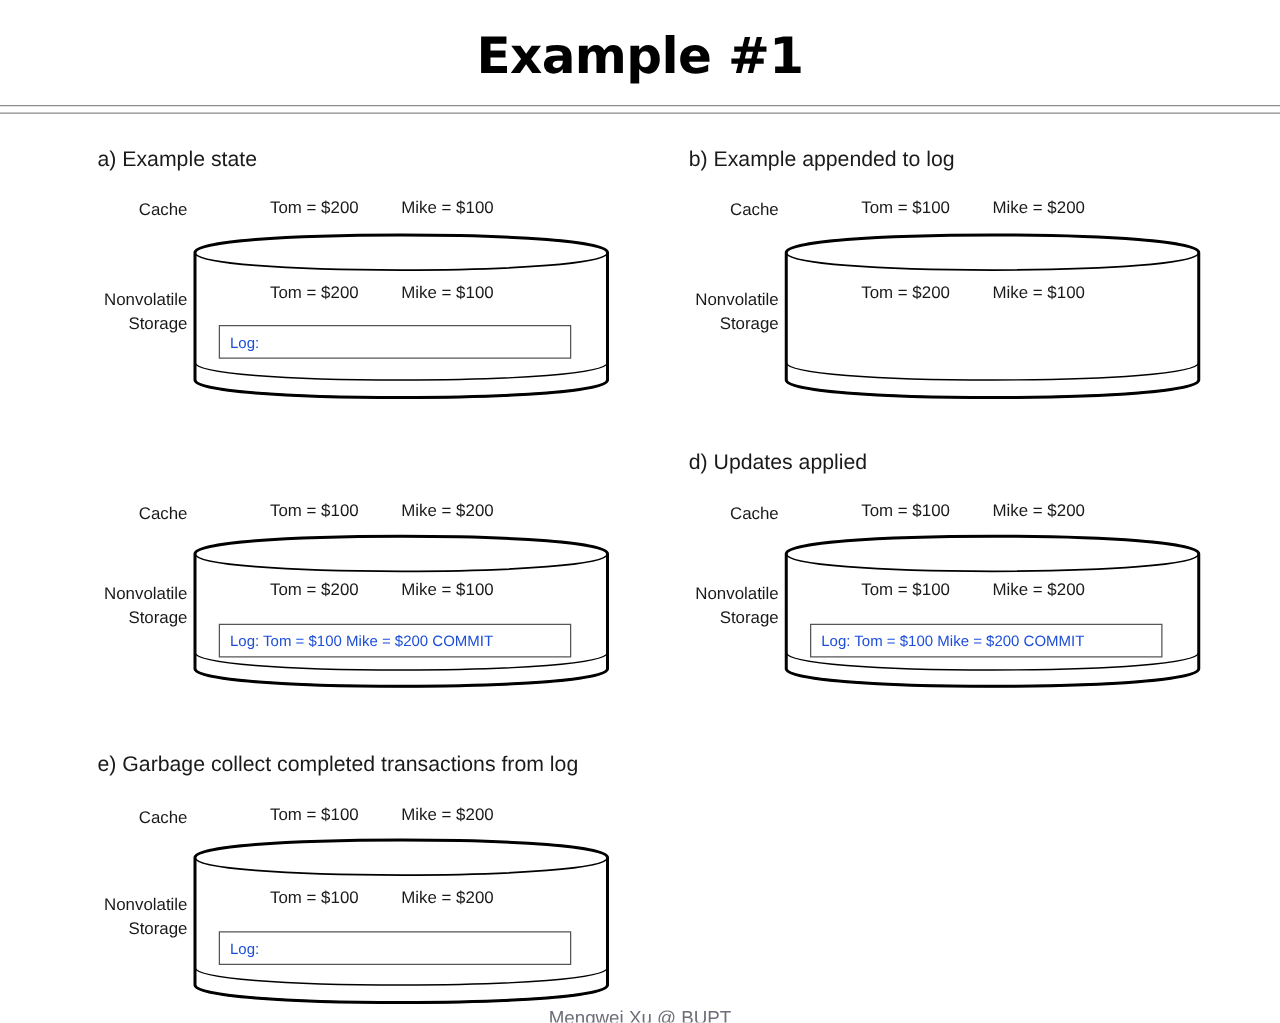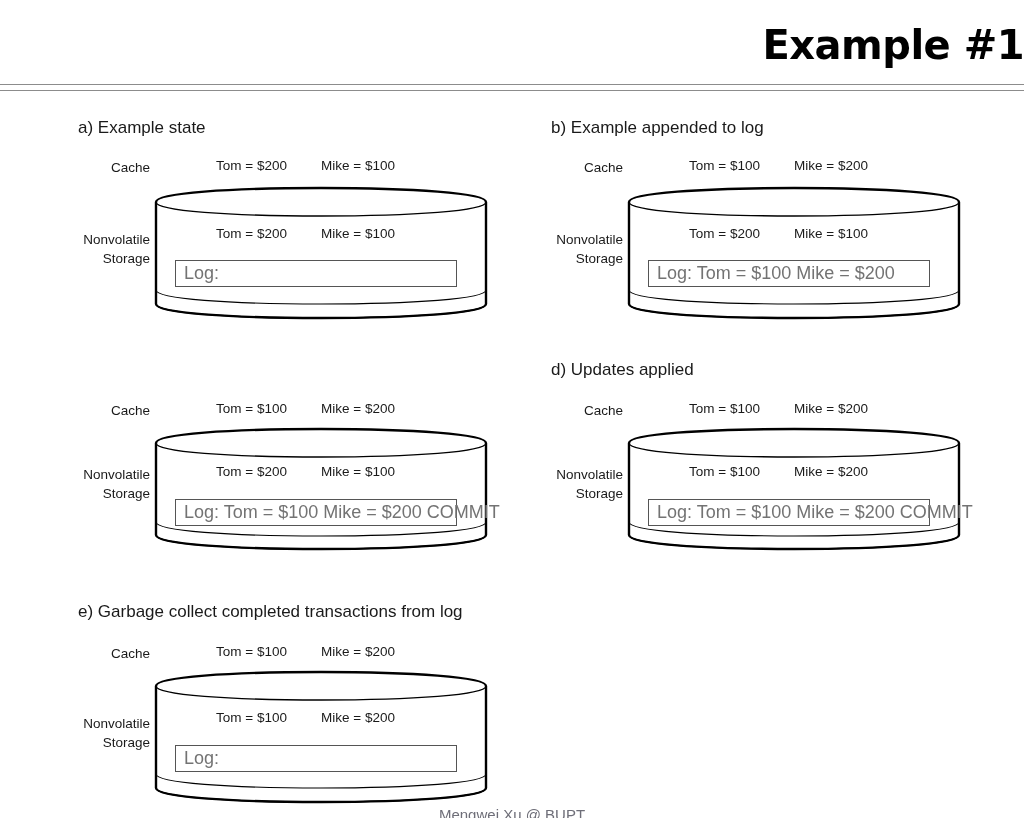--- a/index.html
+++ b/index.html
@@ -14,21 +14,21 @@
   #slide {
     position: relative;
     width: 1024px; height: 818px;
     background: #ffffff;
   }
 
   
   .slide-title {
     position: absolute;
     top: 22px; left: 0; width: 1024px;
-    text-align: right;
+    text-align: center;
     font-size: 40px;
     font-weight: bold;
     letter-spacing: -0.5px;
     color: #000000;
     font-family: "DejaVu Sans", sans-serif;
   }
   .title-rule {
     position: absolute;
     left: 0; width: 1024px;
     height: 0;
@@ -83,22 +83,22 @@
 
   .log-box {
     position: absolute;
     border: 1.5px solid #555555;
     background: #ffffff;
     display: flex;
     align-items: center;
     padding-left: 8px;
   }
   .log-text {
-    font-size: 18px;
-    color: #737373;
+    font-size: 12px;
+    color: #1d4ed8;
     white-space: nowrap;
   }
 
   
   .footer {
     position: absolute;
     left: 0; width: 1024px;
     top: 806px;
     text-align: center;
     font-size: 15px;
@@ -171,23 +171,20 @@
         <path d="M2,118 C2,127 76,132 167,132 C258,132 332,127 332,118" fill="none" stroke="#000000" stroke-width="1.4"></path>
         <path d="M2,104 C2,113 76,118 167,118 C258,118 332,113 332,104" fill="none" stroke="#000000" stroke-width="1.1"></path>
       </svg>
     </div>
 
     <div class="store-row" style="left:0; top:108px; width:430px; height:19px;">
       <span class="cell" style="left:138px;">Tom = $200</span>
       <span class="cell" style="left:243px;">Mike = $100</span>
     </div>
 
-    <div class="log-box" style="left:97px; top:142px; width:282px; height:27px;">
-      <span class="log-text">Log: Tom = $100 Mike = $200</span>
-    </div>
   </div>
 
   <div class="panel" style="left:78px; top:360px; width:430px; height:210px;">
 
     <div class="side-label cache" style="left:-8px; top:41px; width:80px;">Cache</div>
 
     <div class="cache-row" style="left:0; top:41px; width:430px; height:19px;">
       <span class="cell" style="left:138px;">Tom = $100</span>
       <span class="cell" style="left:243px;">Mike = $200</span>
     </div>

